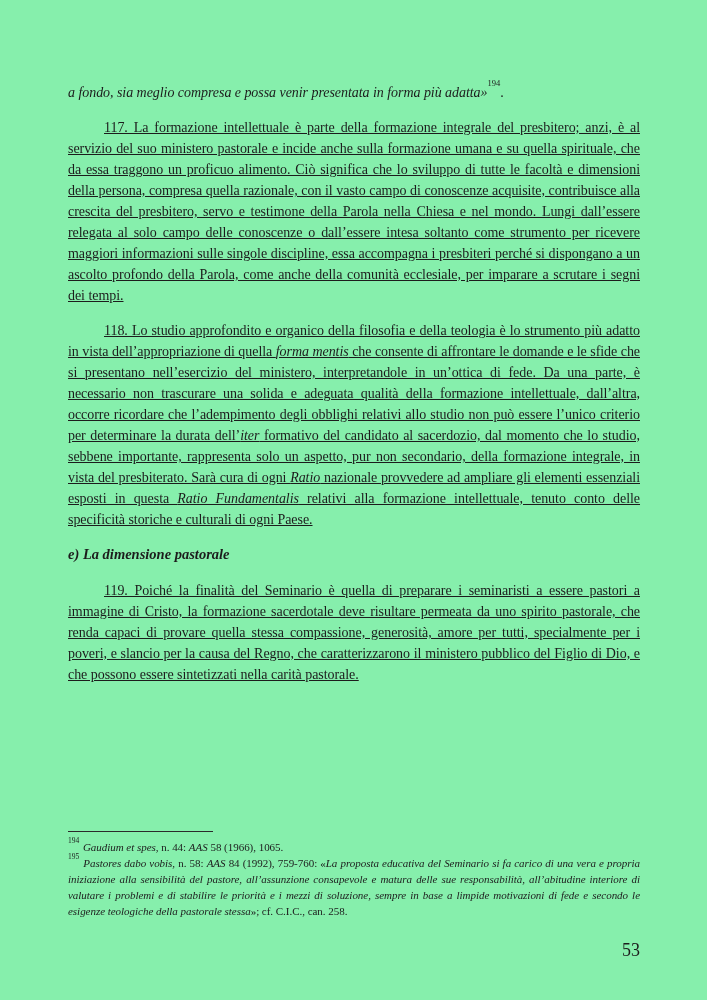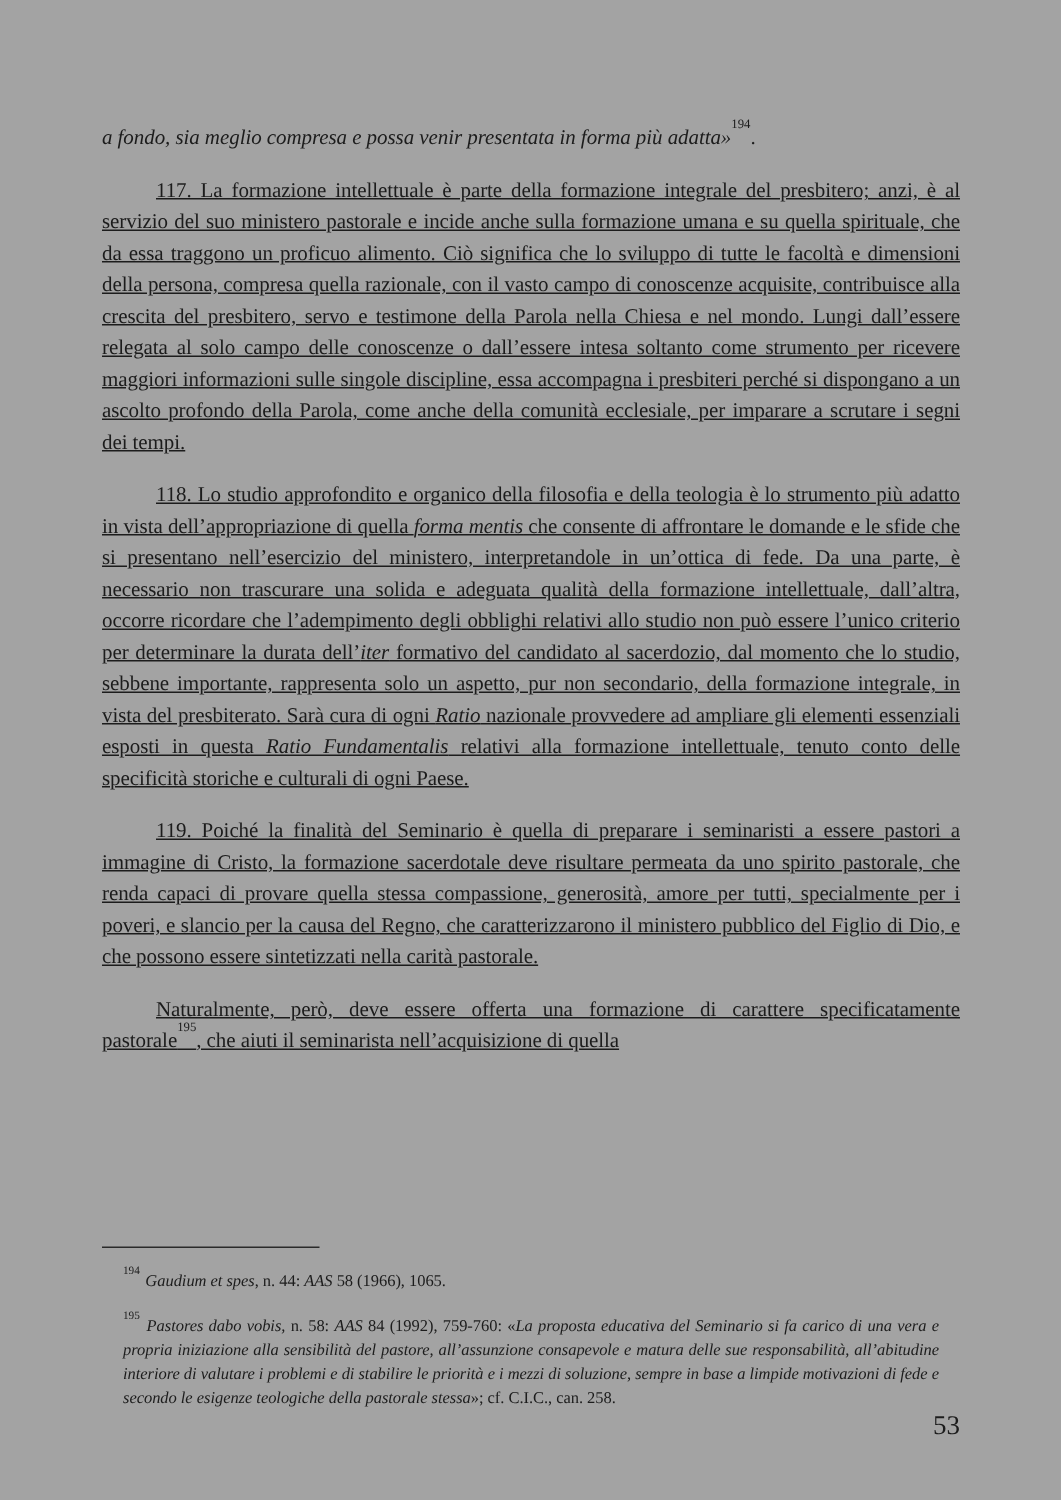--- a/index.html
+++ b/index.html
@@ -1,20 +1,20 @@
 <!DOCTYPE html>
 <html><head>
 <meta charset="utf-8">
 <style>
   html, body { margin:0; padding:0; background:#888; }
   .page {
     position:relative;
     width:707px; height:1000px;
     margin:0 auto;
-    background:#a3a3a3;
+    background:#86efac;
     color:#1c1c1c;
     font-family:"Liberation Serif", "DejaVu Serif", serif;
     overflow:hidden;
   }
   .content {
     position:absolute;
     left:68px; top:82px;
     width:572px;
   }
   .par {
@@ -45,21 +45,21 @@
     position:absolute;
     left:68px; top:831px;
     width:572px;
   }
   .fn-rule {
     width:145px; height:0;
     border-top:1.2px solid #2a2a2a;
     margin:0 0 7px 0;
   }
   .fn {
-    margin:14px;
+    margin:0;
     font-size:11px;
     line-height:16px;
     text-align:justify;
     letter-spacing:-0.03px;
   }
   .fn sup {
     font-size:7.5px;
     line-height:0;
     position:relative;
     top:-3px;
@@ -73,22 +73,22 @@
   }
 </style>
 </head>
 <body>
 
 <div class="page">
   <div class="content">
     <p class="par"><span class="it">a fondo, sia meglio compresa e possa venir presentata in forma più adatta»</span><sup>194</sup><span>.</span></p>
     <p class="par indent"><span>117. La formazione intellettuale è parte della formazione integrale del presbitero; anzi, è al servizio del suo ministero pastorale e incide anche sulla formazione umana e su quella spirituale, che da essa traggono un proficuo alimento. Ciò significa che lo sviluppo di tutte le facoltà e dimensioni della persona, compresa quella razionale, con il vasto campo di conoscenze acquisite, contribuisce alla crescita del presbitero, servo e testimone della Parola nella Chiesa e nel mondo. Lungi dall’essere relegata al solo campo delle conoscenze o dall’essere intesa soltanto come strumento per ricevere maggiori informazioni sulle singole discipline, essa accompagna i presbiteri perché si dispongano a un ascolto profondo della Parola, come anche della comunità ecclesiale, per imparare a scrutare i segni dei tempi.</span></p>
     <p class="par indent"><span>118. Lo studio approfondito e organico della filosofia e della teologia è lo strumento più adatto in vista dell’appropriazione di quella </span><span class="it">forma mentis</span><span> che consente di affrontare le domande e le sfide che si presentano nell’esercizio del ministero, interpretandole in un’ottica di fede. Da una parte, è necessario non trascurare una solida e adeguata qualità della formazione intellettuale, dall’altra, occorre ricordare che l’adempimento degli obblighi relativi allo studio non può essere l’unico criterio per determinare la durata dell’</span><span class="it">iter</span><span> formativo del candidato al sacerdozio, dal momento che lo studio, sebbene importante, rappresenta solo un aspetto, pur non secondario, della formazione integrale, in vista del presbiterato. Sarà cura di ogni </span><span class="it">Ratio</span><span> nazionale provvedere ad ampliare gli elementi essenziali esposti in questa </span><span class="it">Ratio Fundamentalis</span><span> relativi alla formazione intellettuale, tenuto conto delle specificità storiche e culturali di ogni Paese.</span></p>
+    <h3 class="section-heading"><span class="it bd">e) La dimensione pastorale</span></h3>
     <p class="par indent"><span>119. Poiché la finalità del Seminario è quella di preparare i seminaristi a essere pastori a immagine di Cristo, la formazione sacerdotale deve risultare permeata da uno spirito pastorale, che renda capaci di provare quella stessa compassione, generosità, amore per tutti, specialmente per i poveri, e slancio per la causa del Regno, che caratterizzarono il ministero pubblico del Figlio di Dio, e che possono essere sintetizzati nella carità pastorale.</span></p>
-    <p class="par indent"><span>Naturalmente, però, deve essere offerta una formazione di carattere specificatamente pastorale</span><sup>195</sup><span>, che aiuti il seminarista nell’acquisizione di quella</span></p>
   </div>
 
   <div class="footnotes">
     <div class="fn-rule"></div>
     <p class="fn"><sup>194</sup><span> </span><span class="it">Gaudium et spes</span><span>, n. 44: </span><span class="it">AAS</span><span> 58 (1966), 1065.</span></p>
     <p class="fn"><sup>195</sup><span> </span><span class="it">Pastores dabo vobis,</span><span> n. 58: </span><span class="it">AAS</span><span> 84 (1992), 759-760: «</span><span class="it">La proposta educativa del Seminario si fa carico di una vera e propria iniziazione alla sensibilità del pastore, all’assunzione consapevole e matura delle sue responsabilità, all’abitudine interiore di valutare i problemi e di stabilire le priorità e i mezzi di soluzione, sempre in base a limpide motivazioni di fede e secondo le esigenze teologiche della pastorale stessa</span><span>»; cf. C.I.C., can. 258.</span></p>
   </div>
 
   <div class="page-number">53</div>
 </div>

